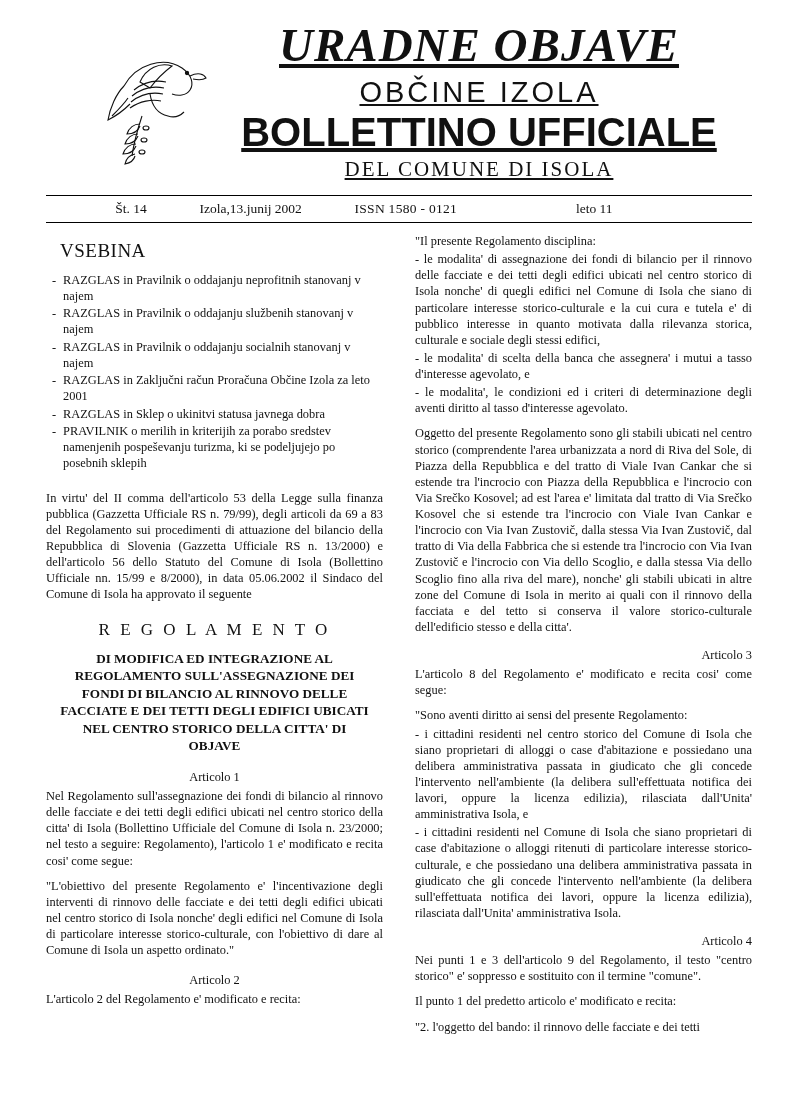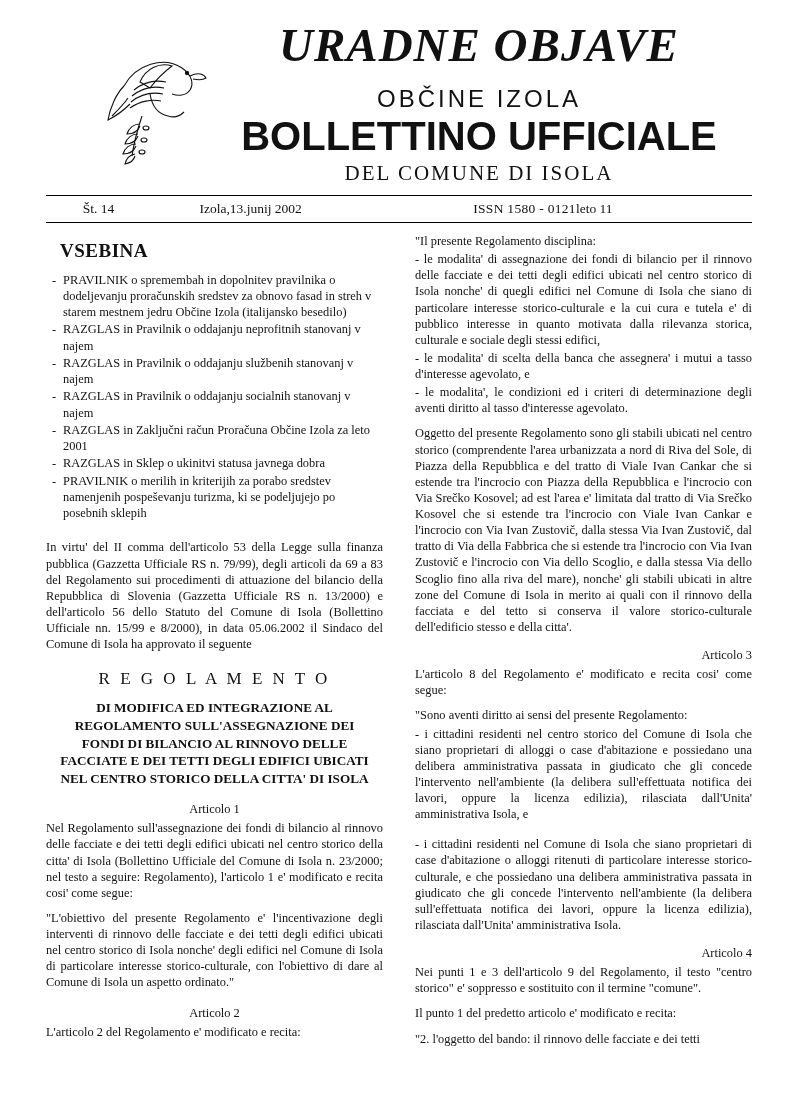--- a/index.html
+++ b/index.html
@@ -23,20 +23,21 @@
     padding: 18px 46px 10px 46px;
   }
 
   
   .masthead {
     display: flex;
     align-items: flex-start;
     justify-content: center;
     height: 175px;
     position: relative;
+    text-decoration: underline;
   }
   .dove {
     width: 120px;
     height: 160px;
     margin-left: 48px;
     margin-top: 6px;
     flex: 0 0 auto;
     position: relative;
   }
   .titles {
@@ -49,23 +50,23 @@
     font-family: "Liberation Serif", serif;
     font-weight: bold;
     font-style: italic;
     font-size: 47px;
     letter-spacing: 1px;
     line-height: 1.02;
     white-space: nowrap;
   }
   .t-obcine {
     font-family: "Liberation Sans", sans-serif;
-    font-size: 24px;
+    font-size: 29px;
     letter-spacing: 3px;
-    margin-top: 15px;
+    margin-top: 6px;
     white-space: nowrap;
   }
   .t-bollettino {
     font-family: "Liberation Sans", sans-serif;
     font-weight: bold;
     font-size: 40px;
     letter-spacing: 0px;
     margin-top: 2px;
     line-height: 1.05;
     white-space: nowrap;
@@ -83,23 +84,23 @@
     border-top: 1.5px solid #000;
     margin-top: 2px;
   }
   .inforow {
     display: flex;
     align-items: center;
     font-size: 13.5px;
     padding: 5px 4px 5px 4px;
     font-family: "Liberation Serif", serif;
   }
-  .inforow .c1 { width: 14%; text-align: center; font-family: Liberation Serif, serif; }
+  .inforow .c1 { width: 14%; text-align: right; font-family: Liberation Serif, serif; }
   .inforow .c2 { width: 30%; text-align: center; }
-  .inforow .c3 { width: 32%; text-align: right; letter-spacing: .3px;}
+  .inforow .c3 { width: 32%; text-align: left; letter-spacing: .3px;}
   .inforow .c4 { width: 24%; text-align: left; padding-right: 6px;}
   .rule-bot {
     border-bottom: 1.5px solid #000;
   }
 
   
   .cols {
     display: flex;
     margin-top: 10px;
     height: 865px;
@@ -109,21 +110,21 @@
     box-sizing: border-box;
     font-size: 12.4px;
     line-height: 1.30;
     text-align: justify;
   }
   .col.left { padding-right: 16px; }
   .col.right { padding-left: 16px; }
 
   h2.vsebina {
     font-family: "Liberation Serif", serif;
-    font-weight: bold;
+    font-weight: normal;
     font-size: 19px;
     margin: 6px 0 8px 14px;
     letter-spacing: .5px;
   }
   ul.toc {
     list-style: none;
     margin: 0 0 0 6px;
     padding: 0;
   }
   ul.toc li {
@@ -219,54 +220,53 @@
     <div class="c3">ISSN 1580 - 0121</div>
     <div class="c4">leto 11</div>
   </div>
   <div class="rule-bot"></div>
 
   <div class="cols">
 
     <div class="col left">
       <h2 class="vsebina">VSEBINA</h2>
       <ul class="toc">
-        <li>PRAVILNIK   o spremembah in dopolnitev pravilnika o dodeljevanju proračunskih sredstev za obnovo fasad in streh v starem mestnem jedru Občine Izola (italijansko besedilo)</li>
         <li>RAZGLAS in Pravilnik o oddajanju neprofitnih stanovanj v najem</li>
         <li>RAZGLAS in Pravilnik o oddajanju službenih stanovanj v najem</li>
         <li>RAZGLAS in Pravilnik o oddajanju socialnih stanovanj v najem</li>
         <li>RAZGLAS in Zaključni račun Proračuna Občine Izola za leto 2001</li>
         <li>RAZGLAS in Sklep o ukinitvi statusa javnega dobra</li>
         <li>PRAVILNIK o merilih in kriterijih za porabo sredstev namenjenih pospeševanju turizma, ki se podeljujejo po posebnih sklepih</li>
       </ul>
 
       <p class="gap" style="margin-top:18px">In virtu' del II comma dell'articolo 53 della Legge sulla finanza pubblica (Gazzetta Ufficiale RS n. 79/99), degli articoli da 69 a 83 del Regolamento sui procedimenti di attuazione del bilancio della Repubblica di Slovenia (Gazzetta Ufficiale RS n. 13/2000) e dell'articolo 56 dello Statuto del Comune di Isola (Bollettino Ufficiale nn. 15/99 e 8/2000), in data 05.06.2002 il Sindaco del Comune di Isola ha approvato il seguente</p>
 
       <div class="spaced">R E G O L A M E N T O</div>
 
-      <div class="doctitle">DI MODIFICA ED INTEGRAZIONE AL REGOLAMENTO SULL'ASSEGNAZIONE DEI FONDI DI BILANCIO AL RINNOVO DELLE FACCIATE E DEI TETTI DEGLI EDIFICI UBICATI NEL CENTRO STORICO DELLA CITTA' DI ISOLA</div>
+      <div class="doctitle">DI MODIFICA ED INTEGRAZIONE AL REGOLAMENTO SULL'ASSEGNAZIONE DEI FONDI DI BILANCIO AL RINNOVO DELLE FACCIATE E DEI TETTI DEGLI EDIFICI UBICATI NEL CENTRO STORICO DELLA CITTA' DI OBJAVE</div>
 
       <div class="artnum">Articolo 1</div>
       <p>Nel Regolamento sull'assegnazione dei fondi di bilancio al rinnovo delle facciate e dei tetti degli edifici ubicati nel centro storico della citta' di Isola (Bollettino Ufficiale del Comune di Isola n.  23/2000; nel testo a seguire: Regolamento), l'articolo 1 e' modificato e recita cosi' come segue:</p>
       <p>"L'obiettivo del presente Regolamento e'  l'incentivazione degli interventi di rinnovo delle facciate e dei tetti degli edifici ubicati nel centro storico di Isola nonche' degli edifici nel Comune di Isola di particolare interesse storico-culturale, con l'obiettivo di dare al Comune di Isola un aspetto ordinato."</p>
 
       <div class="artnum">Articolo 2</div>
       <p>L'articolo 2 del Regolamento e' modificato e recita:</p>
     </div>
 
     <div class="col right">
       <p style="margin-bottom:2px">"Il presente Regolamento disciplina:</p>
       <p style="margin-bottom:2px">- le modalita' di assegnazione dei fondi di bilancio per il rinnovo delle facciate e dei tetti degli edifici ubicati nel centro storico di Isola nonche' di quegli edifici nel Comune di Isola che siano di particolare interesse storico-culturale e la cui cura e tutela e' di pubblico interesse in quanto motivata dalla rilevanza storica, culturale e sociale degli stessi edifici,</p>
       <p style="margin-bottom:2px">- le modalita' di scelta della banca che assegnera' i mutui a tasso d'interesse agevolato, e</p>
       <p>- le modalita', le condizioni ed i criteri di determinazione degli aventi diritto al tasso d'interesse agevolato.</p>
       <p>Oggetto del presente Regolamento sono gli stabili ubicati nel centro storico (comprendente l'area urbanizzata a nord di Riva del Sole, di Piazza della Repubblica e del tratto di Viale Ivan Cankar che si estende tra l'incrocio con Piazza della Repubblica e l'incrocio con Via Srečko Kosovel; ad est l'area e' limitata dal tratto di Via Srečko Kosovel che si estende tra l'incrocio con Viale Ivan Cankar e l'incrocio con Via Ivan Zustovič, dalla stessa Via Ivan Zustovič, dal tratto di Via della Fabbrica che si estende tra l'incrocio con Via Ivan Zustovič e l'incrocio con Via dello Scoglio, e dalla stessa Via dello Scoglio fino alla riva del mare), nonche' gli stabili ubicati in altre zone del Comune di Isola in merito ai quali con il rinnovo della facciata e del tetto si  conserva il valore storico-culturale dell'edificio stesso e della citta'.</p>
 
       <div class="artnum-r">Articolo 3</div>
       <p>L'articolo 8 del Regolamento e' modificato e recita cosi' come segue:</p>
       <p style="margin-bottom:2px">"Sono aventi diritto ai sensi del presente Regolamento:</p>
-      <p style="margin-bottom:14px">- i cittadini residenti nel centro storico del Comune di Isola che siano proprietari di alloggi o case d'abitazione e possiedano una delibera amministrativa passata in giudicato che gli concede l'intervento nell'ambiente (la delibera sull'effettuata notifica dei lavori, oppure la licenza edilizia), rilasciata dall'Unita' amministrativa Isola, e</p>
+      <p style="margin-bottom:2px">- i cittadini residenti nel centro storico del Comune di Isola che siano proprietari di alloggi o case d'abitazione e possiedano una delibera amministrativa passata in giudicato che gli concede l'intervento nell'ambiente (la delibera sull'effettuata notifica dei lavori, oppure la licenza edilizia), rilasciata dall'Unita' amministrativa Isola, e</p>
       <p>- i cittadini residenti nel Comune di Isola che siano proprietari di case d'abitazione o alloggi ritenuti di particolare interesse storico-culturale, e che possiedano una delibera amministrativa passata in giudicato che gli concede l'intervento nell'ambiente (la delibera sull'effettuata notifica dei lavori, oppure la licenza edilizia), rilasciata dall'Unita' amministrativa Isola.</p>
 
       <div class="artnum-r">Articolo 4</div>
       <p>Nei punti 1 e 3 dell'articolo 9 del Regolamento, il testo "centro storico" e' soppresso e sostituito con il termine "comune".</p>
       <p>Il punto 1 del predetto articolo e' modificato e recita:</p>
       <p>"2.  l'oggetto del bando: il rinnovo delle facciate e dei tetti</p>
     </div>
 
   </div>
 </div>

